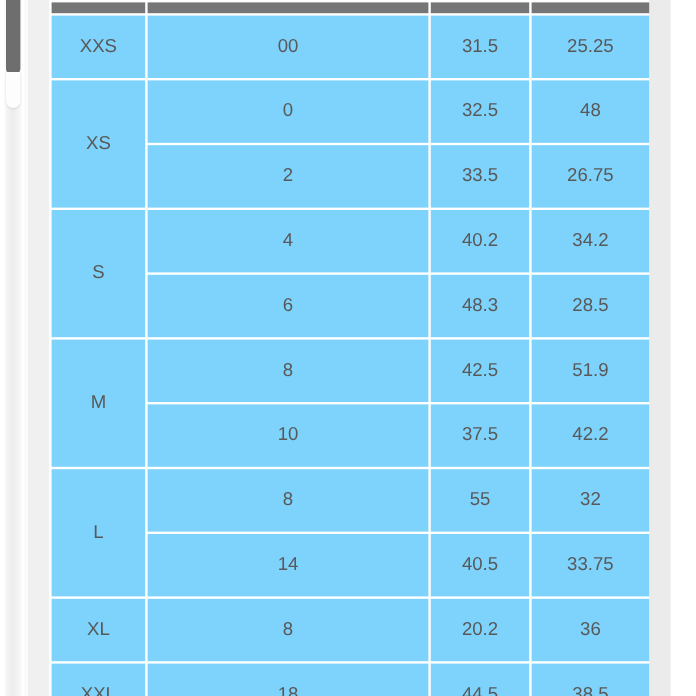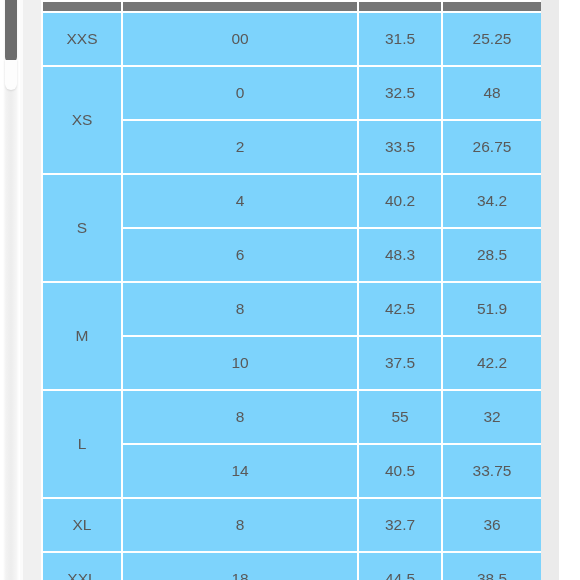--- a/index.html
+++ b/index.html
@@ -242,21 +242,21 @@
             <td>32</td>
           </tr>
           <tr>
             <td>14</td>
             <td>40.5</td>
             <td>33.75</td>
           </tr>
           <tr>
             <td class="size-label" rowspan="1">XL</td>
             <td>8</td>
-            <td>32.7</td>
+            <td>20.2</td>
             <td>36</td>
           </tr>
           <tr>
             <td class="size-label" rowspan="1">XXL</td>
             <td>18</td>
             <td>44.5</td>
             <td>38.5</td>
           </tr>
         </tbody>
     </table>

